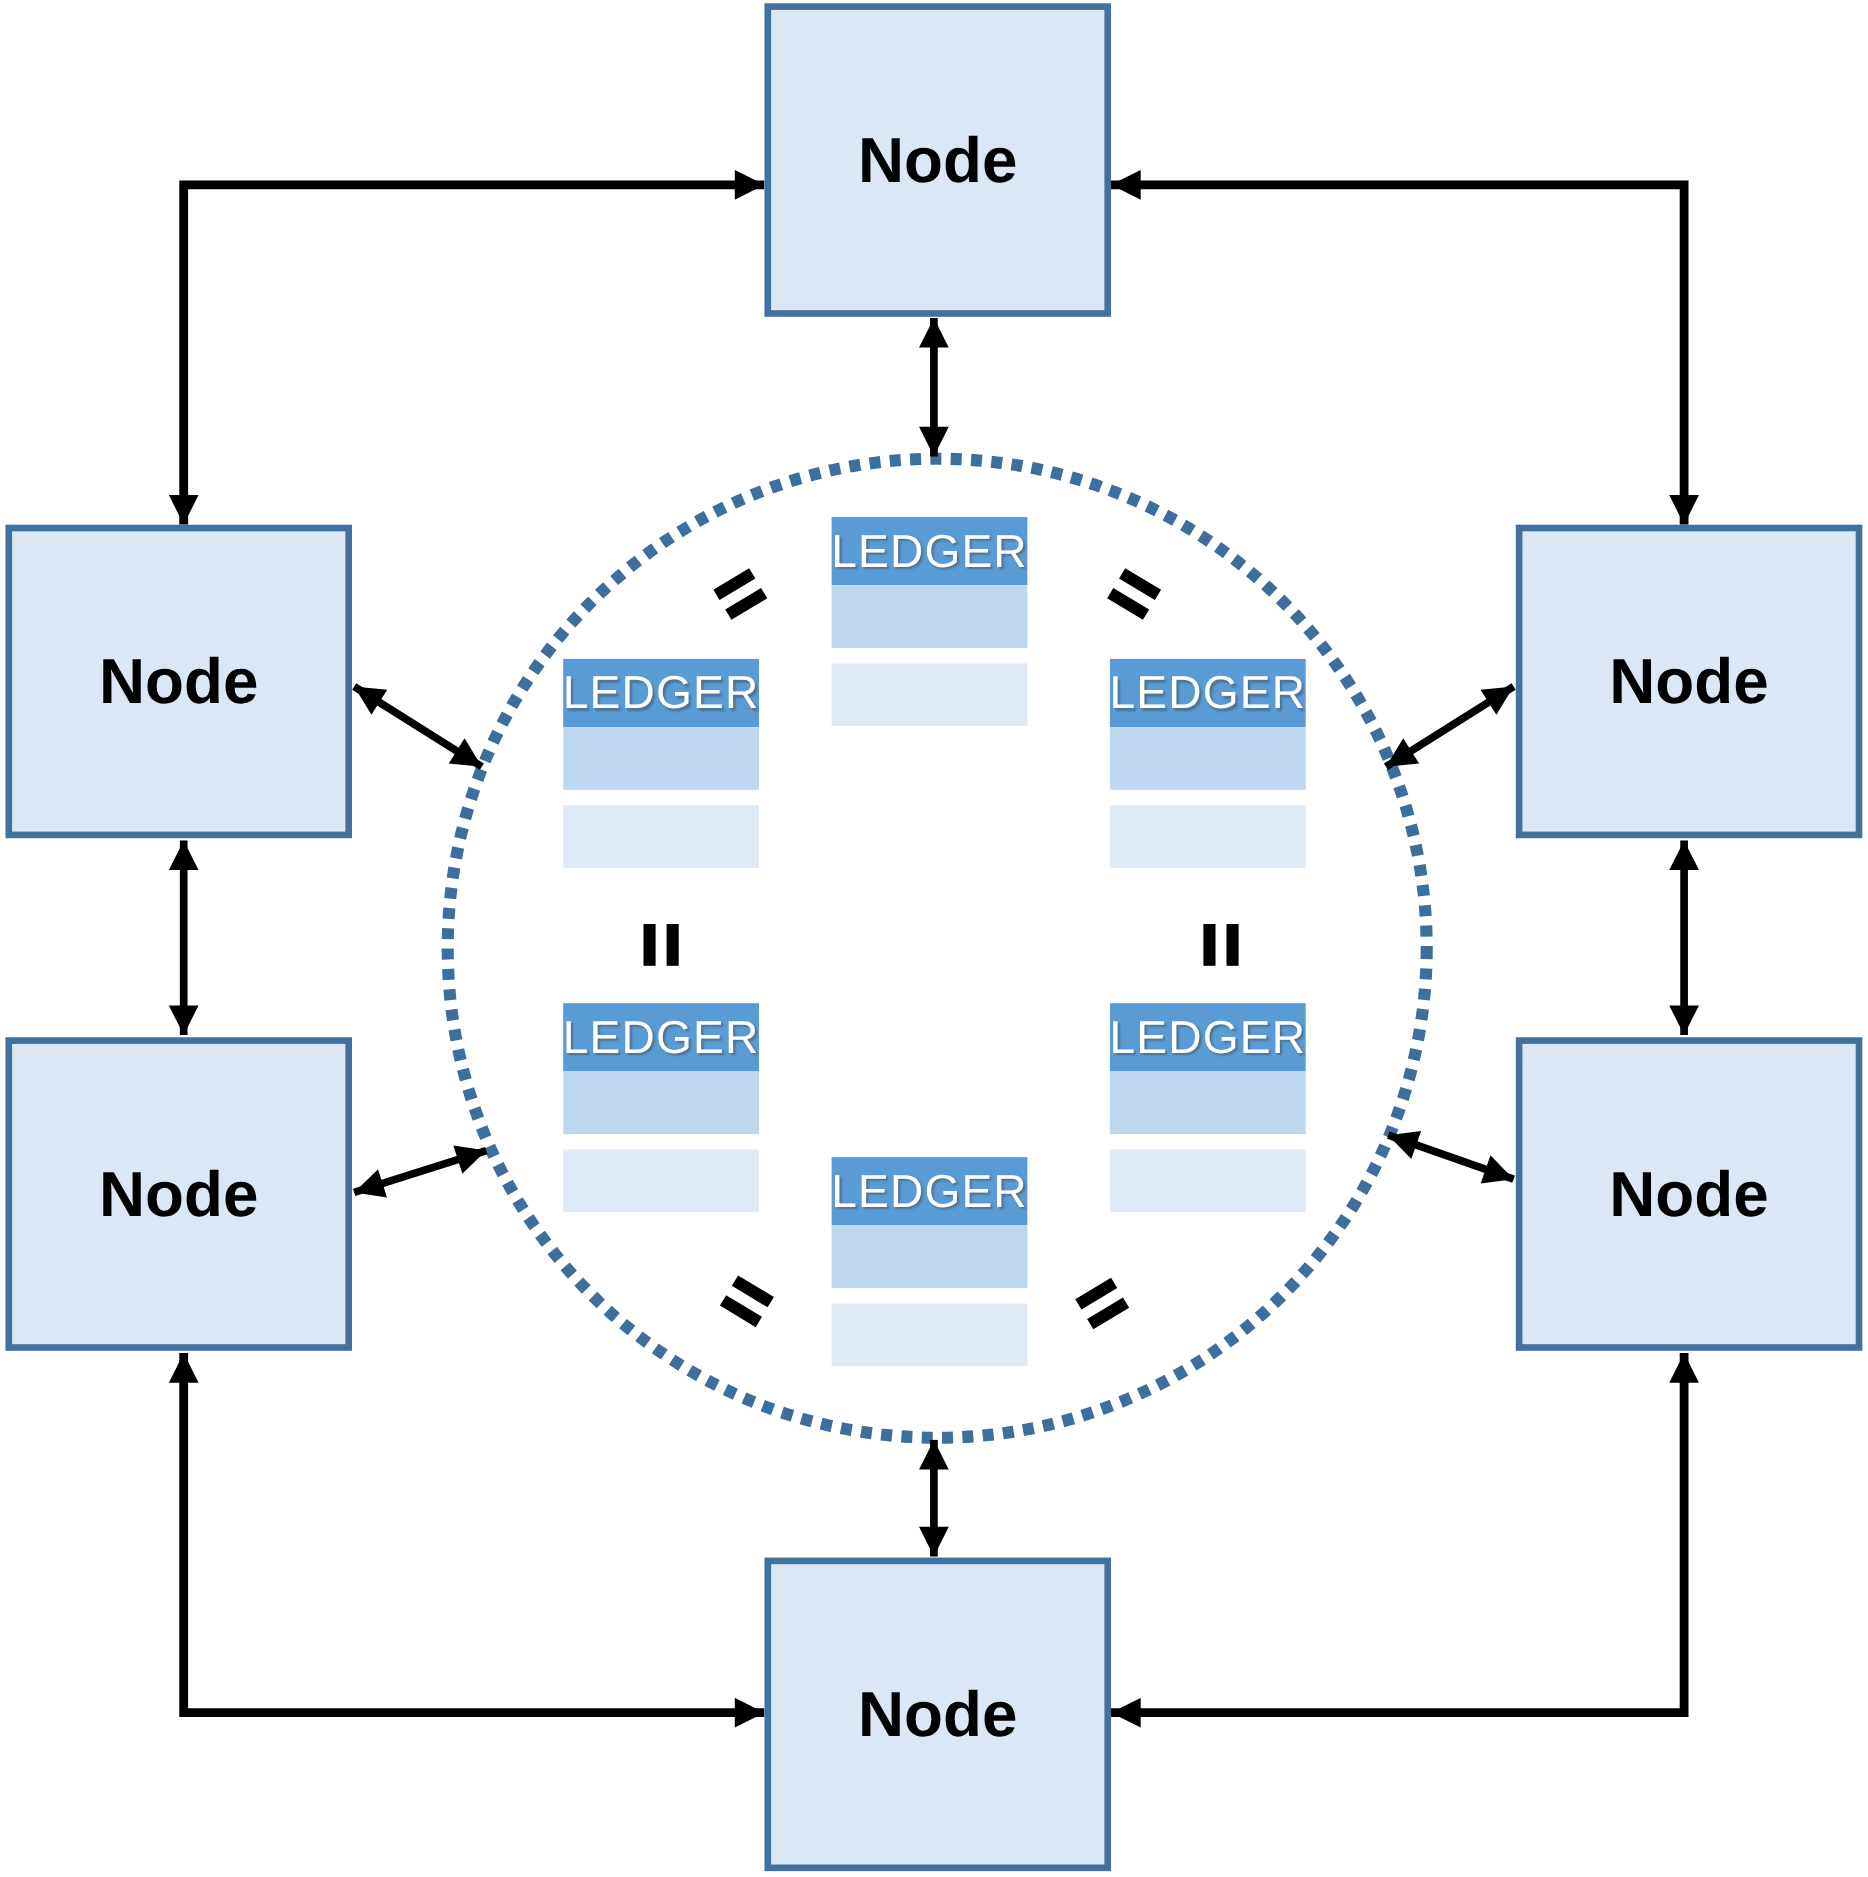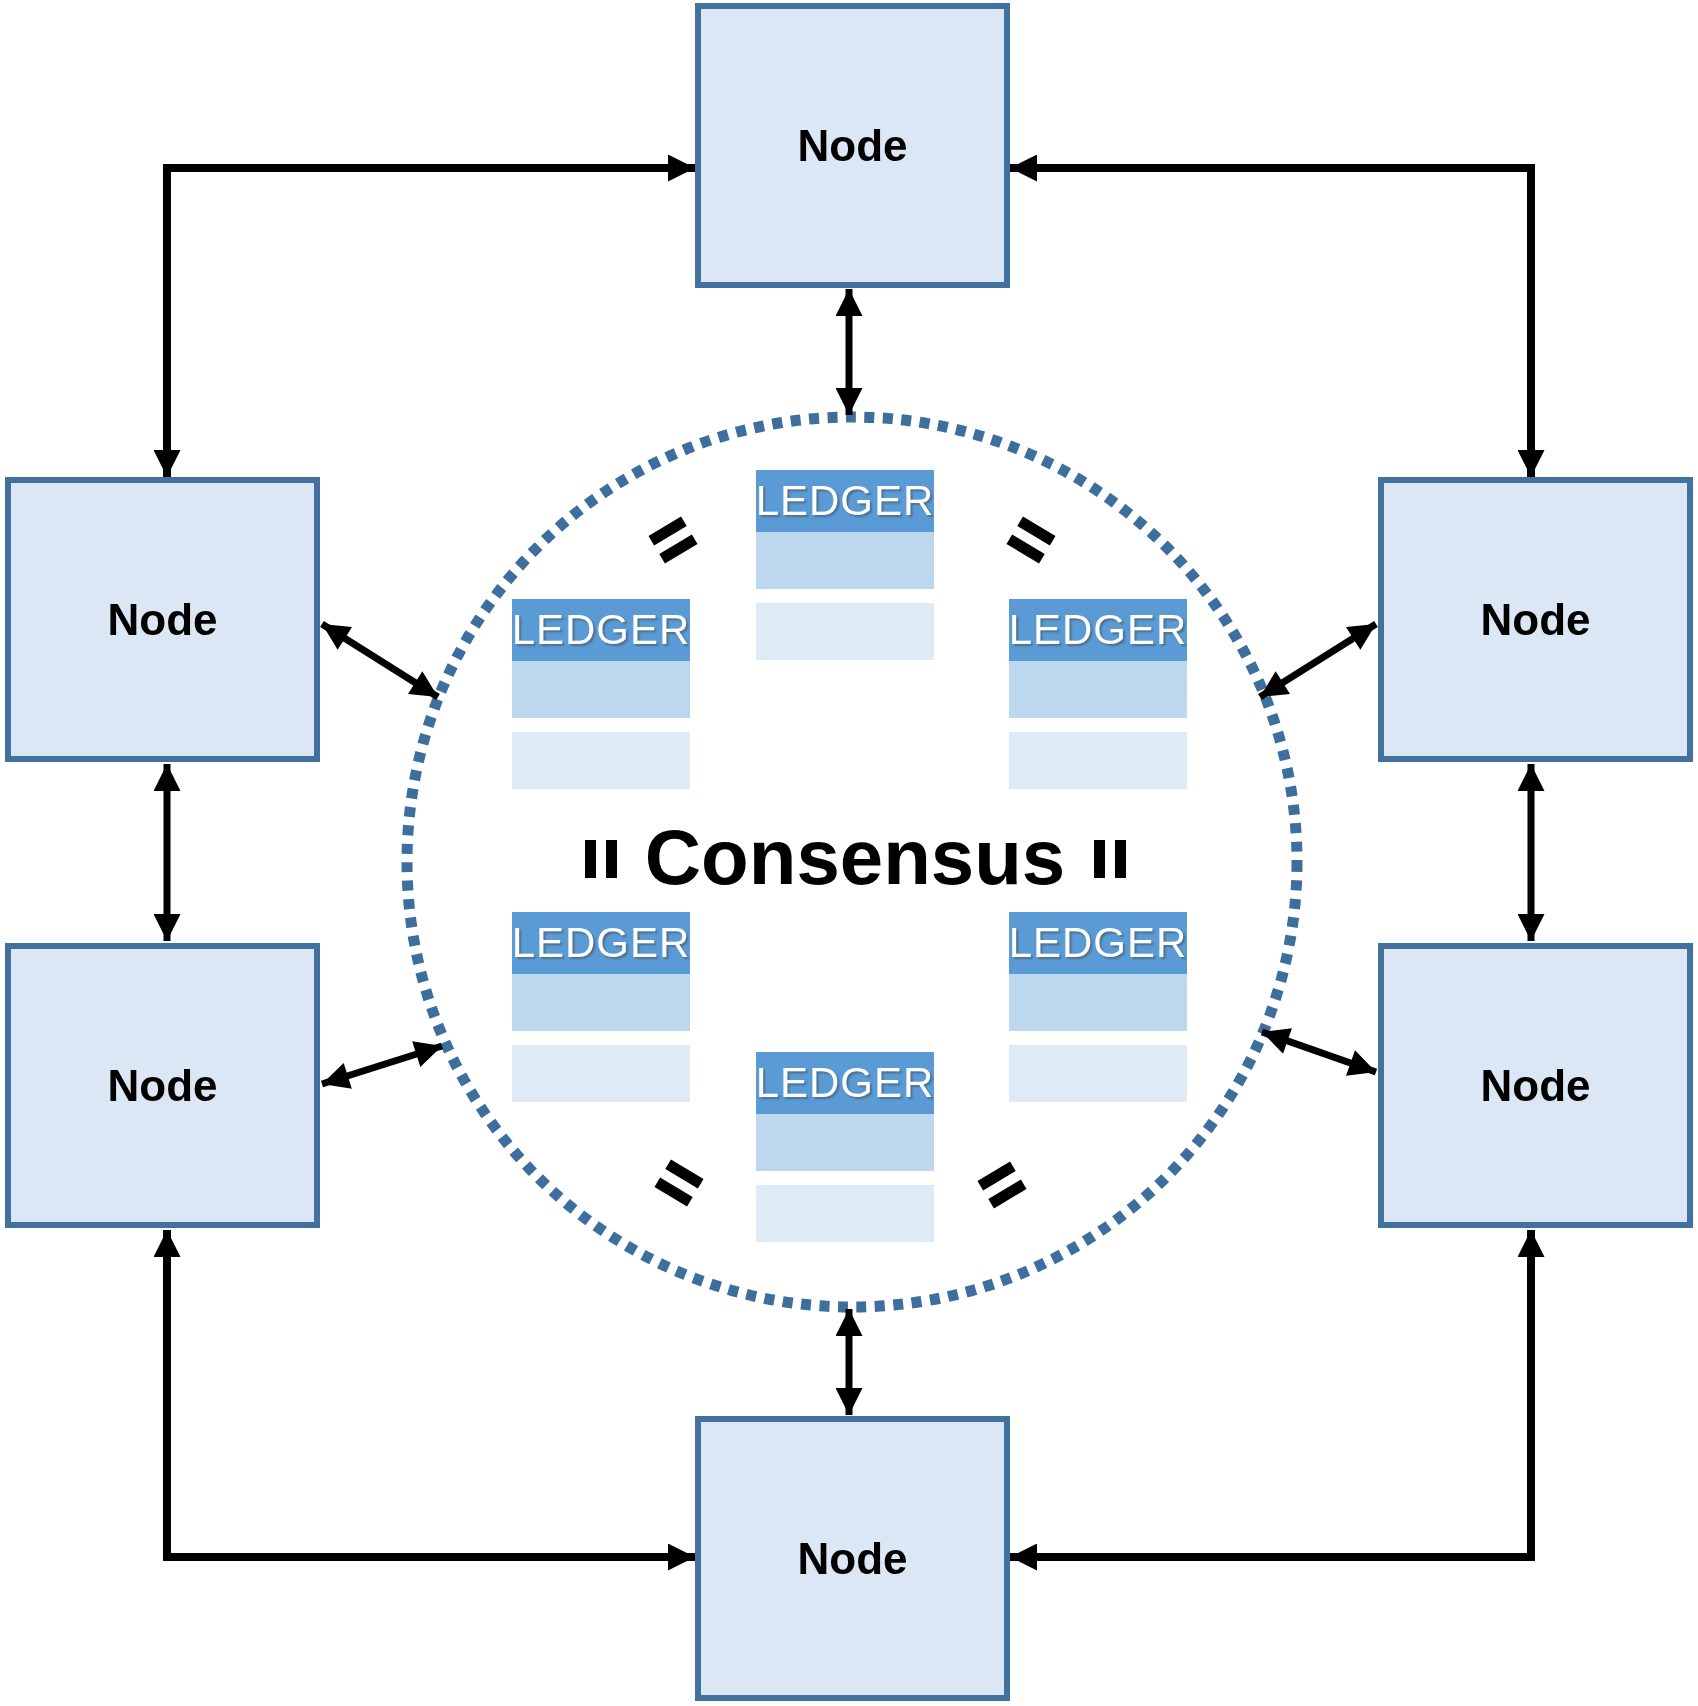--- a/index.html
+++ b/index.html
@@ -20,21 +20,21 @@
   #head path{fill:var(--arrow-color,#000);}
 
   
   .node{
     position:absolute;width:315px;height:285px;box-sizing:border-box;
     background:var(--node-fill,#dce7f5);
     border:6px solid var(--node-border,#41719c);
     display:flex;align-items:center;justify-content:center;
   }
   .node-label{
-    font-size:44px;font-weight:700;color:var(--text-color,#000);
+    font-size:58px;font-weight:700;color:var(--text-color,#000);
     letter-spacing:0px;
   }
 
   
   .ledger{position:absolute;width:178px;}
   .ledger-header{
     width:178px;height:62px;background:var(--ledger-header-fill,#5b9bd5);
     color:var(--ledger-text-color,#fff);
     display:flex;align-items:center;justify-content:center;
     font-size:42px;letter-spacing:1px;
@@ -156,15 +156,14 @@
   </div>
   <div class="eq" style="left:660px;top:1167px;transform:rotate(31deg)">
     <span class="bar"></span>
     <span class="bar"></span>
   </div>
   <div class="eq" style="left:983px;top:1169px;transform:rotate(-31deg)">
     <span class="bar"></span>
     <span class="bar"></span>
   </div>
 
-  <div id="consensus-label">Consensus</div>
 
 </div>
 
 </body></html>

